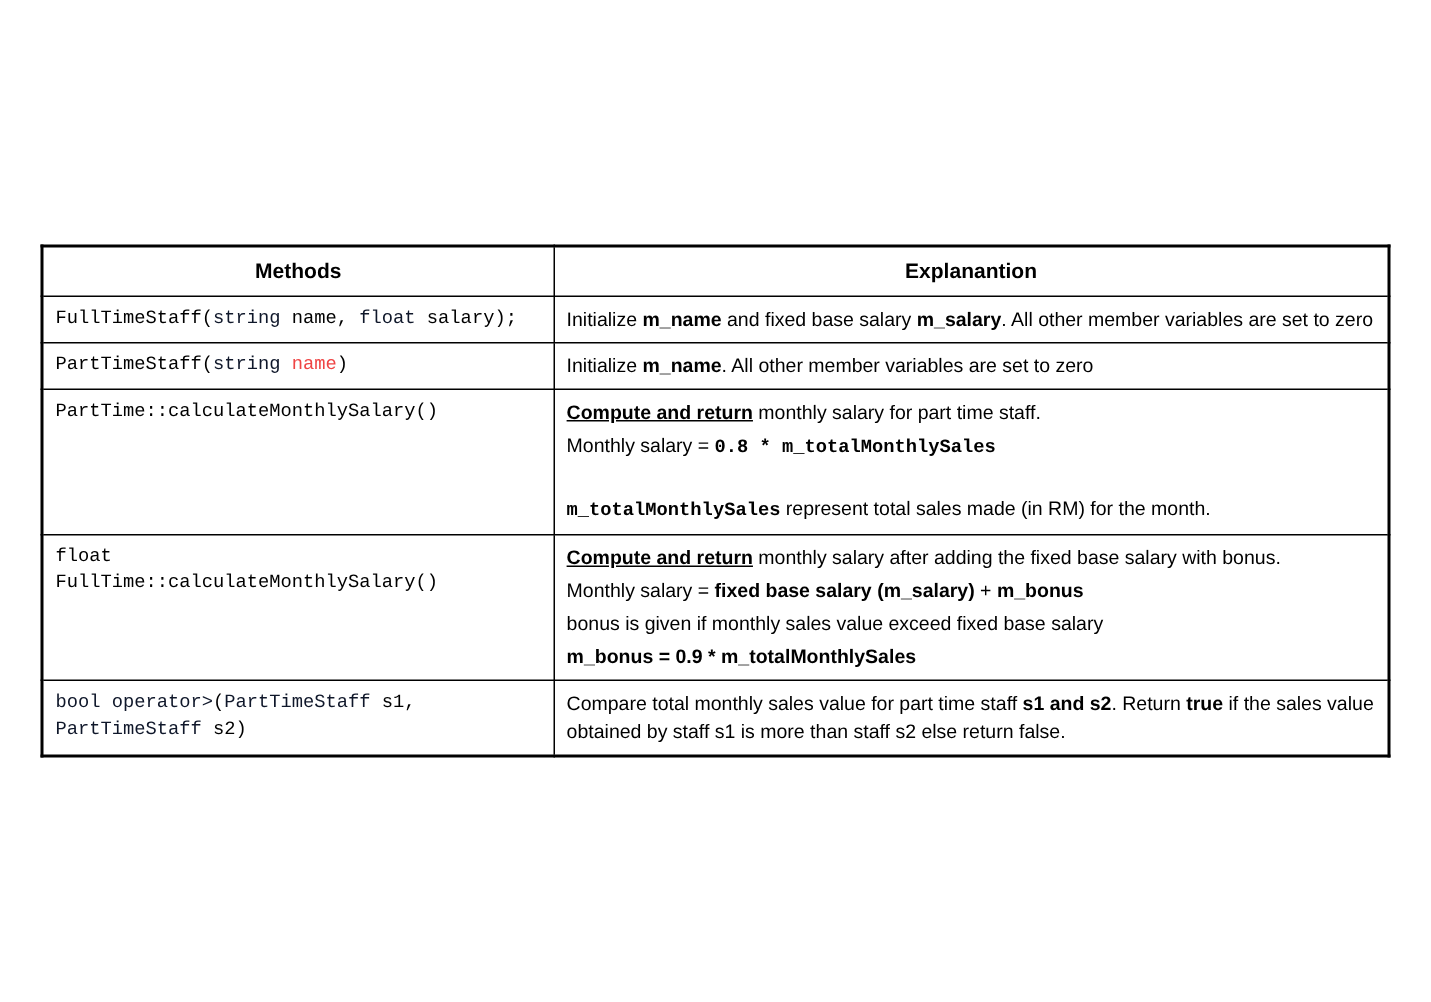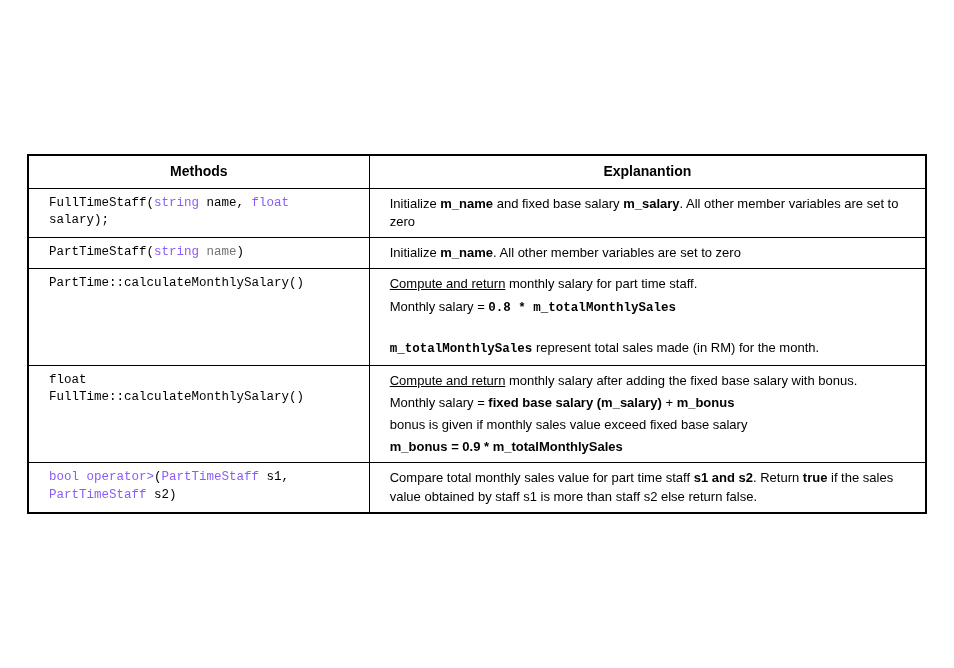--- a/index.html
+++ b/index.html
@@ -25,21 +25,21 @@
     }
 
     table {
       width: 100%;
       border-collapse: collapse;
       border: 2px solid #000;
     }
 
     th, td {
       border: 1px solid #000;
-      padding: 6px 20px;
+      padding: 6px 8px;
       vertical-align: top;
       line-height: 1.4;
     }
 
     th {
       background: #fff;
       font-weight: bold;
       font-size: 14px;
     }
 
@@ -50,26 +50,27 @@
     .col-explanation {
       width: 62%;
     }
 
     code, .mono {
       font-family: 'Courier New', Courier, monospace;
       font-size: 12.5px;
     }
 
     .blue {
-      color: #8b5cf6;
+      color: #0f172a;
       margin-top: 14px;
     }
 
     .underline {
       text-decoration: underline;
+      font-weight: bold;
     }
 
     td p {
       margin-bottom: 4px;
     }
 
     td p:last-child {
       margin-bottom: 0;
     }
   </style>
@@ -83,21 +84,21 @@
         <th class="col-methods">Methods</th>
         <th class="col-explanation">Explanantion</th>
       </tr>
     </thead>
     <tbody id="table-body">
     <tr>
           <td class="mono">FullTimeStaff(<span class="blue">string</span> name, <span class="blue">float</span> salary);</td>
           <td>Initialize <strong>m_name</strong> and fixed base salary <strong>m_salary</strong>. All other member variables are set to zero</td>
         </tr>
         <tr>
-          <td class="mono">PartTimeStaff(<span class="blue">string</span> <span style="color:#737373">name</span>)</td>
+          <td class="mono">PartTimeStaff(<span class="blue">string</span> <span style="color:#ef4444">name</span>)</td>
           <td>Initialize <strong>m_name</strong>. All other member variables are set to zero</td>
         </tr>
         <tr>
           <td class="mono">PartTime::calculateMonthlySalary()</td>
           <td><p><span class="underline">Compute and return</span> monthly salary for part time staff.</p><p>Monthly salary = <code><strong>0.8 * m_totalMonthlySales</strong></code></p><br><p><code><strong>m_totalMonthlySales</strong></code> represent total sales made (in RM) for the month.</p></td>
         </tr>
         <tr>
           <td class="mono">float<br>FullTime::calculateMonthlySalary()</td>
           <td>
             <p><span class="underline">Compute and return</span> monthly salary after adding the fixed base salary with bonus.</p>

